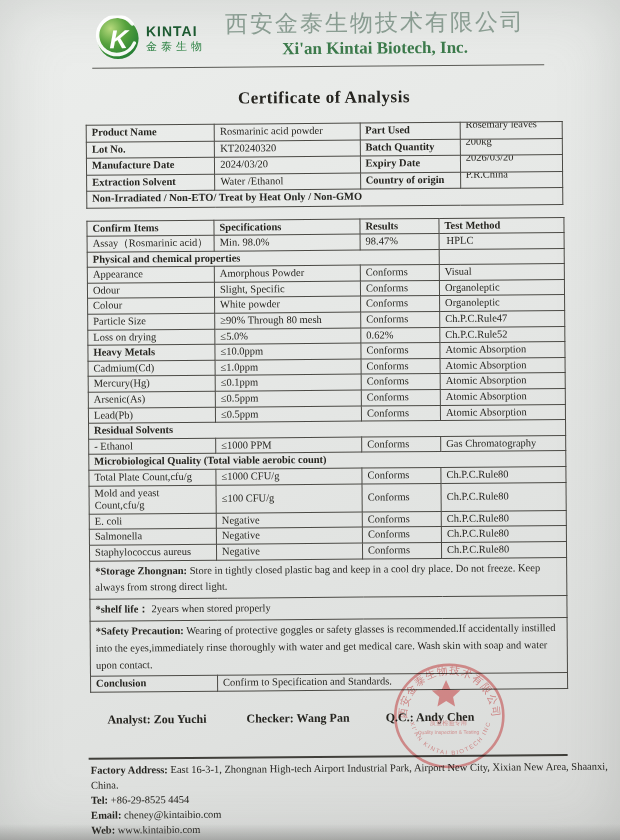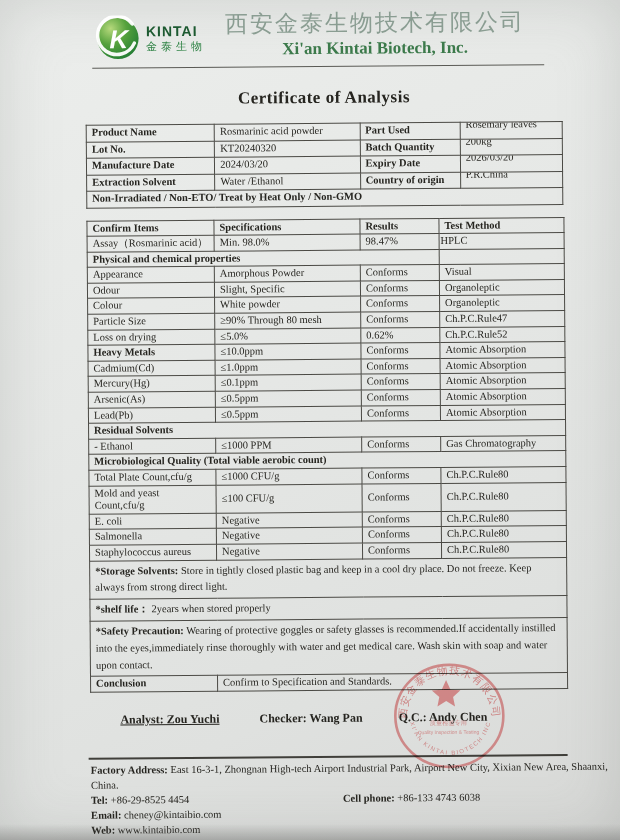--- a/index.html
+++ b/index.html
@@ -46,21 +46,21 @@
   .b{font-weight:bold;}
   .info-table{margin-top:14px;}
   .info-table td{height:13.5px;}
   .raise{position:relative;top:-5px;display:inline-block;text-align:right;}
   .an-table{margin-top:12px;}
   .an-table td,.an-table th{height:12.4px;}
   .section td{font-weight:bold;}
   .note{line-height:1.6;padding:2px 5px;}
   
   .sigs{display:flex;margin-top:20px;width:477px;font-weight:bold;font-size:12px;}
-  .sig-analyst{margin-left:30px;text-decoration:underline;}
+  .sig-analyst{margin-left:17px;}
   .sig-checker{margin-left:40px;}
   .sig-qc{margin-left:36px;}
   
   .ftr-rule{margin-top:30px;width:479px;border-top:2px solid #403f3a;margin-left:-2px;}
   .ftr{margin-top:4px;width:524px;font-size:10.5px;line-height:1.42;}
   .ftr-telrow{display:flex;}
   .ftr-tel{display:inline-block;width:252px;}
   
   .stamp{position:absolute;left:388px;top:660px;width:120px;height:116px;
     opacity:0.8;mix-blend-mode:multiply;pointer-events:none;}
@@ -147,21 +147,21 @@
         <tr>
       <th class="b">Confirm Items</th>
       <th class="b">Specifications</th>
       <th class="b">Results</th>
       <th class="b">Test Method</th>
     </tr>
     <tr>
       <td>Assay（Rosmarinic acid）</td>
       <td>Min. 98.0%</td>
       <td>98.47%</td>
-      <td style="padding-left:1px">HPLC</td>
+      <td style="padding-left:7px">HPLC</td>
     </tr>
     <tr class="section">
       <td colspan="3">Physical and chemical properties</td>
       <td></td>
     </tr>
     <tr>
       <td>Appearance</td>
       <td>Amorphous Powder</td>
       <td>Conforms</td>
       <td>Visual</td>
@@ -256,21 +256,21 @@
       <td>Conforms</td>
       <td>Ch.P.C.Rule80</td>
     </tr>
     <tr>
       <td>Staphylococcus aureus</td>
       <td>Negative</td>
       <td>Conforms</td>
       <td>Ch.P.C.Rule80</td>
     </tr>
     <tr>
-      <td colspan="4" class="note"><span class="b">*Storage Solvents:</span>
+      <td colspan="4" class="note"><span class="b">*Storage Zhongnan:</span>
         <span>Store in tightly closed plastic bag and keep in a cool dry place. Do not freeze. Keep always from strong direct light.</span></td>
     </tr>
     <tr>
       <td colspan="4" class="note"><span class="b">*shelf life：</span>
         <span>2years when stored properly</span></td>
     </tr>
     <tr>
       <td colspan="4" class="note"><span class="b">*Safety Precaution:</span>
         <span>Wearing of protective goggles or safety glasses is recommended.If accidentally instilled into the eyes,immediately rinse thoroughly with water and get medical care. Wash skin with soap and water upon contact.</span></td>
     </tr>
@@ -287,22 +287,20 @@
     <span class="sig-qc">Q.C.: Andy Chen</span>
   </div>
 
   <div class="ftr-rule"></div>
   <div class="ftr">
     <div><span class="b">Factory Address:</span>
       <span>East 16-3-1, Zhongnan High-tech Airport Industrial Park, Airport New City, Xixian New Area, Shaanxi, China.</span></div>
     <div class="ftr-telrow">
       <span class="ftr-tel"><span class="b">Tel:</span>
         <span>+86-29-8525 4454</span></span>
-      <span><span class="b">Cell phone:</span>
-        <span>+86-133 4743 6038</span></span>
     </div>
     <div><span class="b">Email:</span>
       <span>cheney@kintaibio.com</span></div>
     <div><span class="b">Web:</span>
       <span>www.kintaibio.com</span></div>
   </div>
 
   <svg class="stamp" viewBox="0 0 120 116">
     <defs>
       <path id="arcTop" d="M 16,58 A 43,43 0 0 1 102,58" fill="none"></path>

